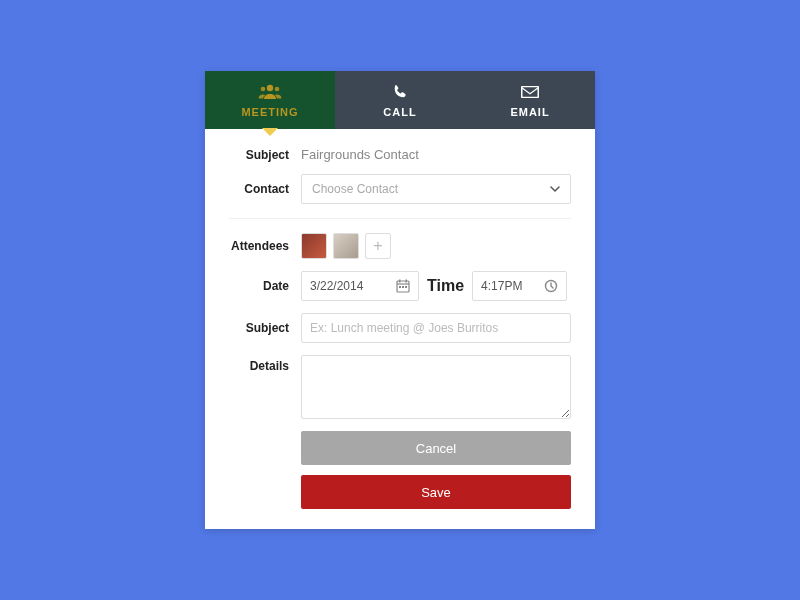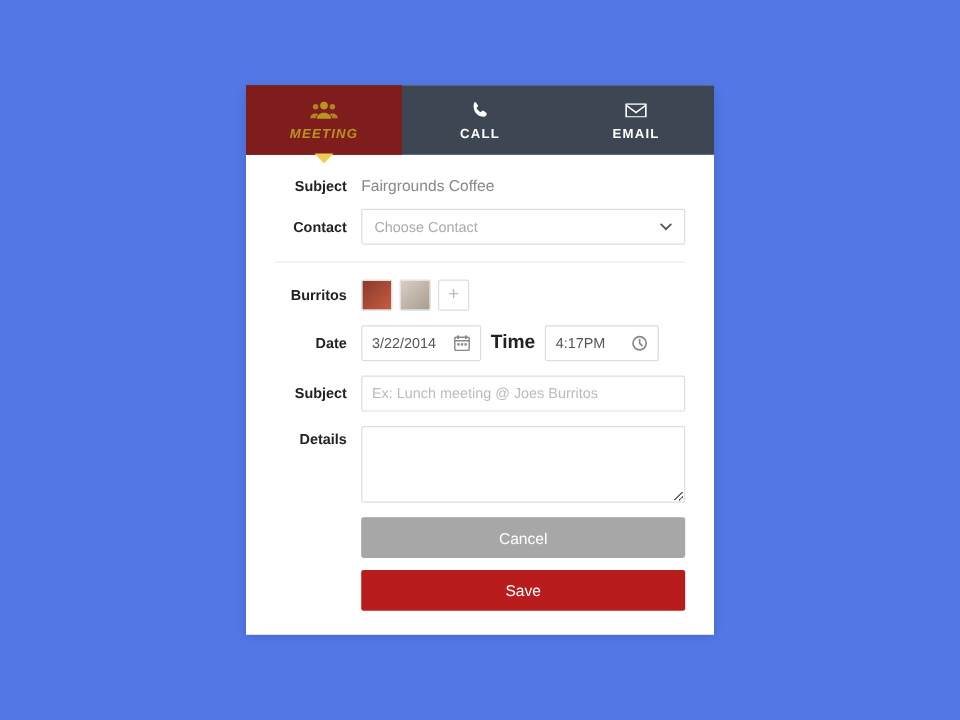--- a/index.html
+++ b/index.html
@@ -37,23 +37,22 @@
     flex-direction: column;
     align-items: center;
     justify-content: center;
     color: #fff;
     font-size: 11px;
     letter-spacing: 1px;
     cursor: pointer;
     position: relative;
   }
   .tab.active {
-    background: #7f1d1d;
+    background: #14532d;
     color: #b89521;
-    font-style: italic;
   }
   .tab.active::after {
     content: "";
     position: absolute;
     bottom: -7px;
     left: 50%;
     transform: translateX(-50%);
     width: 0; height: 0;
     border-left: 8px solid transparent;
     border-right: 8px solid transparent;
@@ -136,21 +135,21 @@
     padding: 0 8px;
     font-size: 12px;
     color: #555;
     background:#fff;
   }
   .input-box input {
     border: none; outline: none; font-size: 12px; color:#555; width: 100%;
     font-family: inherit;
   }
   .input-box input::placeholder { color:#bbb; }
-  .date-box { width: 100px; justify-content: space-between; }
+  .date-box { width: 118px; justify-content: space-between; }
   .time-box { width: 95px; justify-content: space-between; }
   .mini-label { font-size:16px; font-weight:700; color:#222; }
   .subject-box { flex:1; }
   .textarea {
     flex:1;
     border:1px solid #ddd;
     border-radius:2px;
     height:64px;
     resize: vertical;
     padding:6px 8px;
@@ -218,37 +217,37 @@
           </svg>
       </span>
       <span class="tab-label">EMAIL</span>
     </div>
   </div>
 
   <div class="form">
 
     <div class="row">
       <div class="label">Subject</div>
-      <div class="value-static">Fairgrounds Coffee</div>
+      <div class="value-static">Fairgrounds Contact</div>
     </div>
 
     <div class="row divider">
       <div class="label">Contact</div>
       <div class="select">
         <span>Choose Contact</span>
         <span>
           <svg class="chev" viewBox="0 0 10 10">
               <path d="M1 3l4 4 4-4" stroke="#555" stroke-width="1.5" fill="none" stroke-linecap="round"></path>
             </svg>
         </span>
       </div>
     </div>
 
     <div class="row">
-      <div class="label">Burritos</div>
+      <div class="label">Attendees</div>
       <div class="attendees">
         <div class="avatar a1"></div>
         <div class="avatar a2"></div>
         <div class="add-btn">
           <span>+</span>
         </div>
       </div>
     </div>
 
     <div class="row">

